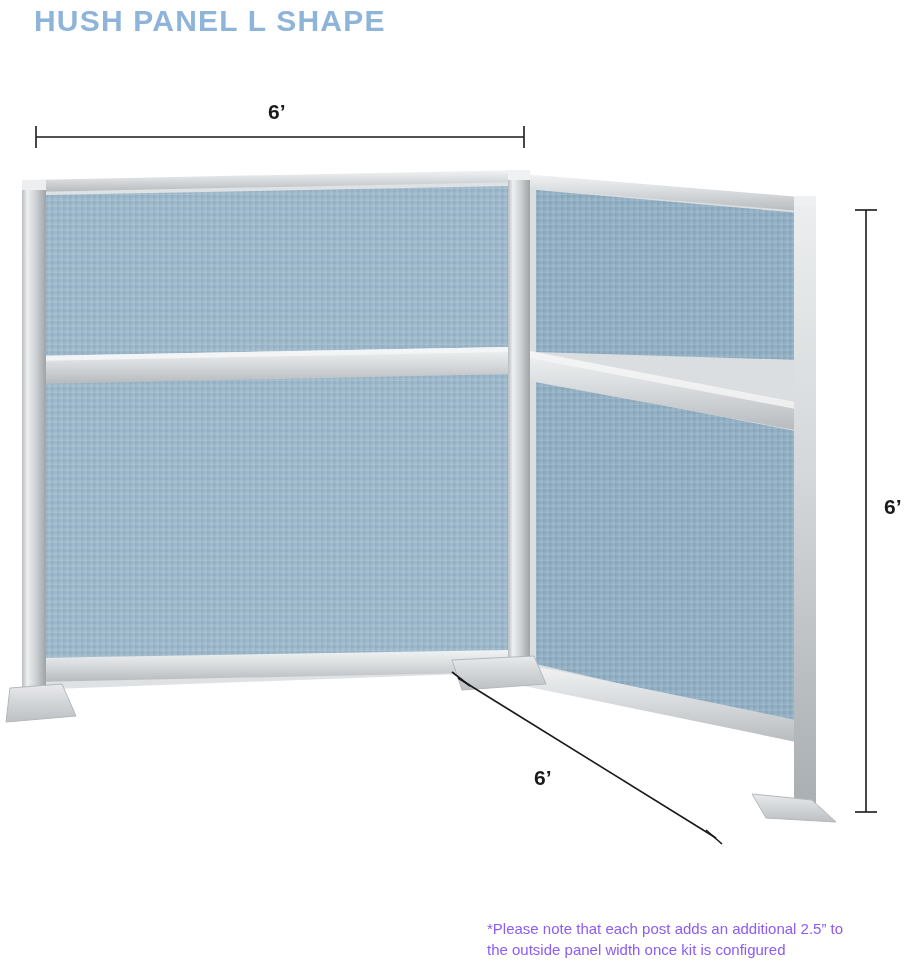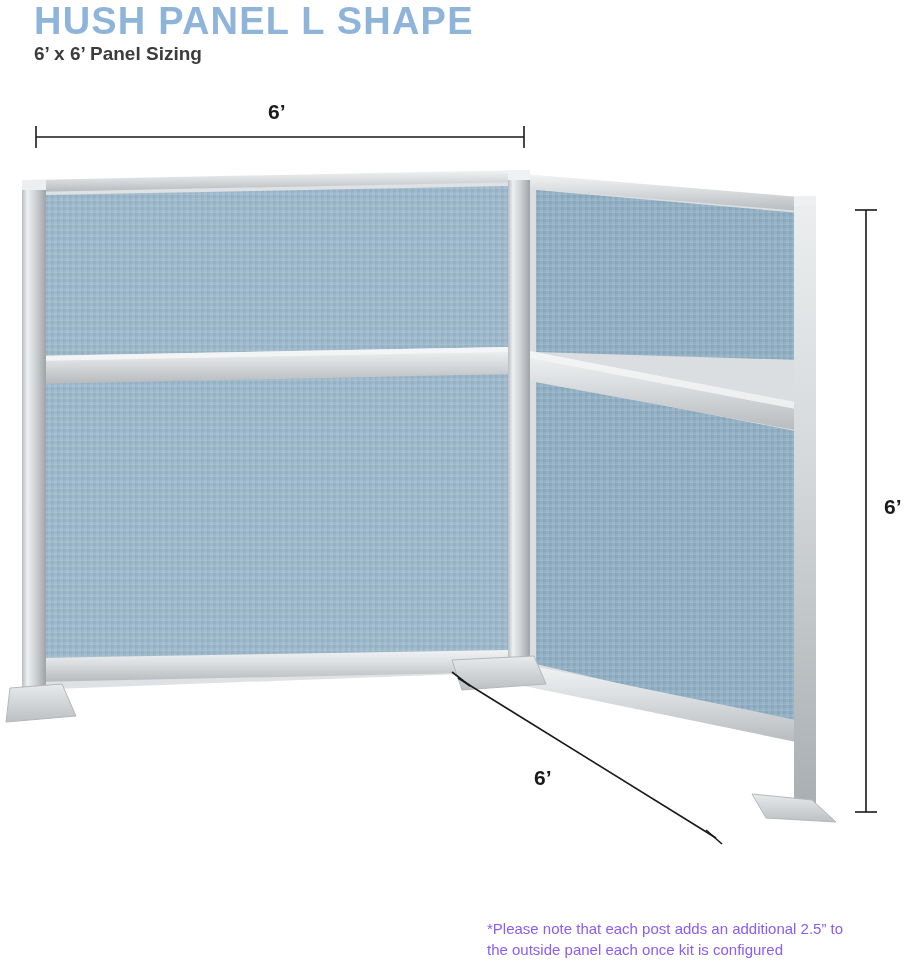--- a/index.html
+++ b/index.html
@@ -17,21 +17,21 @@
   }
 
   
   #header {
     position: absolute;
     left: 34px;
     top: 0px;
     width: 700px;
   }
   #title {
-    font-size: 38px;
+    font-size: 30px;
     font-weight: bold;
     letter-spacing: 1.2px;
     color: #8fb4d9;
     line-height: 34px;
     margin: 0;
     padding-top: 4px;
     text-transform: uppercase;
   }
   #subtitle {
     font-size: 19px;
@@ -72,21 +72,20 @@
     line-height: 21px;
     color: #8b5cf6;
   }
   #footnote div { white-space: nowrap; }
 </style>
 </head>
 <body>
 
 <div id="header">
   <h1 id="title">HUSH PANEL L SHAPE</h1>
-  <h2 id="subtitle">6’ x 6’ Panel Sizing</h2>
 </div>
 
 <div id="stage">
   <svg width="915" height="966" viewBox="0 0 915 966">
     <defs>
 
       <pattern id="fabricTex" width="6" height="6" patternUnits="userSpaceOnUse">
         <rect width="6" height="6" fill="#9eb8cb"></rect>
         <rect x="0" y="0" width="3" height="3" fill="#a7c0d1" opacity="0.75"></rect>
         <rect x="3" y="3" width="3" height="3" fill="#93adc1" opacity="0.7"></rect>
@@ -179,14 +178,14 @@
     </g>
   </svg>
 
   <span class="dim-label" id="dim-top-label">6’</span>
   <span class="dim-label" id="dim-right-label">6’</span>
   <span class="dim-label" id="dim-bottom-label">6’</span>
 </div>
 
 <div id="footnote">
   <div>*Please note that each post adds an additional 2.5” to</div>
-  <div>the outside panel each once kit is configured</div>
+  <div>the outside panel width once kit is configured</div>
 </div>
 
 </body></html>

